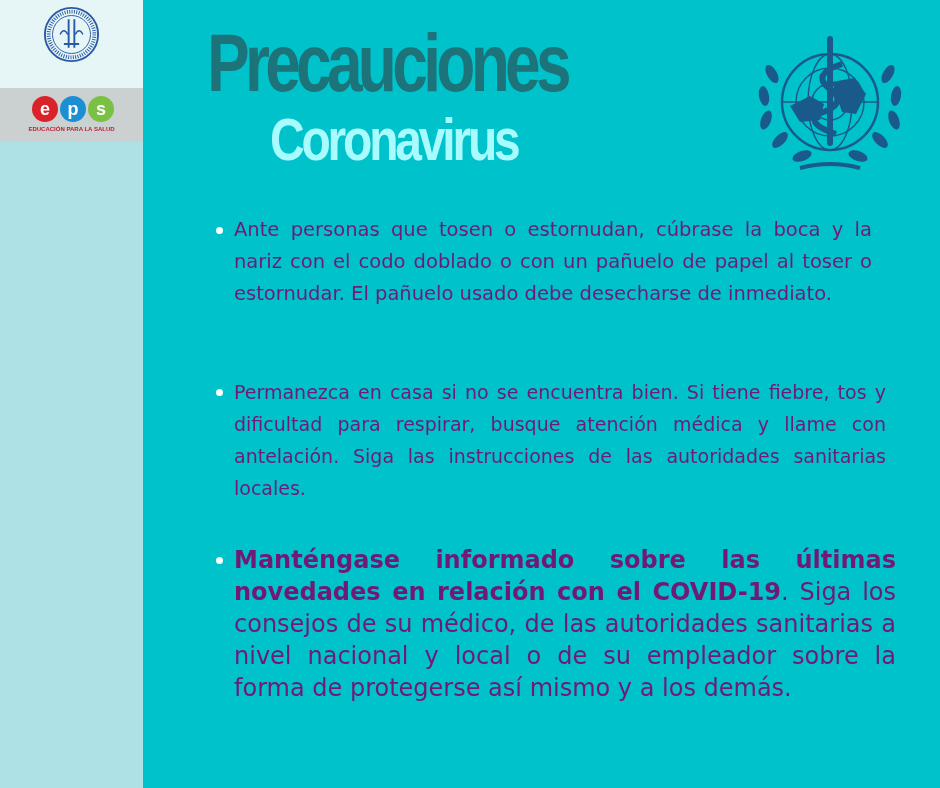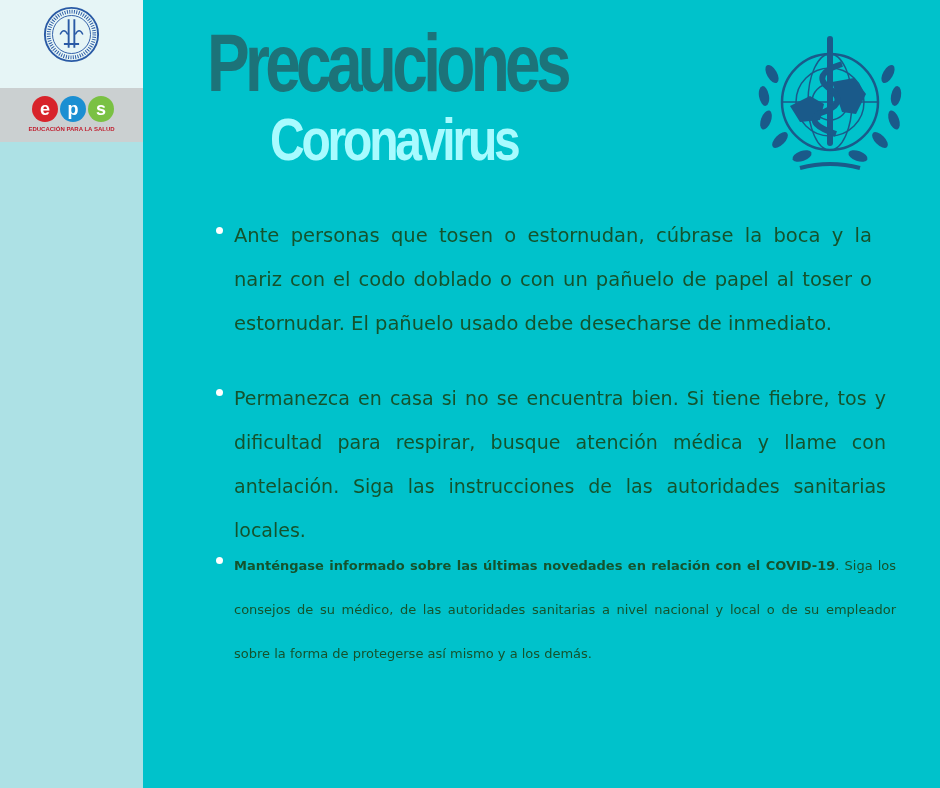--- a/index.html
+++ b/index.html
@@ -9,25 +9,25 @@
   .logo-top { position: absolute; left: 0; top: 0; width: 143px; height: 88px; background: #e6f5f6; }
   .seal { position: absolute; left: 43px; top: 6px; width: 57px; height: 57px; }
   .inc-label { position: absolute; left: 0; top: 68px; width: 143px; text-align: center; font-weight: bold; font-size: 11px; color: #1d4f9c; margin-top: 40px; }
   .logo-eps { position: absolute; left: 0; top: 88px; width: 143px; height: 54px; background: #cbd0d1; }
   .eps-row { position: absolute; left: 32px; top: 8px; display: flex; gap: 2px; }
   .eps-circ { width: 26px; height: 26px; border-radius: 50%; display: flex; align-items: center; justify-content: center; color: #fff; font-weight: bold; font-size: 18px; }
   .eps-sub { position: absolute; left: 0; top: 38px; width: 143px; text-align: center; font-size: 6px; color: #c02030; font-weight: bold; }
   .title1 { position: absolute; left: 207px; top: 22px; font-family: "Liberation Sans", sans-serif; font-weight: bold; font-size: 82px; color: #1c7379; letter-spacing: -6px; transform: scaleX(0.78); transform-origin: left top; line-height: 1; }
   .title2 { position: absolute; left: 270px; top: 110px; font-weight: bold; font-size: 60px; color: #a8fbff; letter-spacing: -4px; transform: scaleX(0.8); transform-origin: left top; line-height: 1; }
   .who { position: absolute; left: 750px; top: 34px; width: 160px; height: 145px; }
-  .bullet { position: absolute; color: #14532d; font-size: 20px; line-height: 44px; text-align: justify; font-family: "DejaVu Sans", sans-serif; }
+  .bullet { position: absolute; color: #701a75; font-size: 20px; line-height: 32px; text-align: justify; font-family: "DejaVu Sans", sans-serif; }
   .bullet::before { content: ""; position: absolute; left: -18px; top: 13px; width: 7px; height: 7px; border-radius: 50%; background: #fff; }
   .b1 { left: 234px; top: 214px; width: 638px; font-size: 19.5px; }
   .b2 { left: 234px; top: 376px; width: 652px; font-size: 19px; }
-  .b3 { left: 234px; top: 544px; width: 662px; font-size: 13px; }
+  .b3 { left: 234px; top: 544px; width: 662px; font-size: 24px; }
   .b1 span, .b2 span, .b3 span { }
   strong { font-weight: bold; }
 </style>
 </head>
 <body>
 
 <div class="sidebar">
   <div class="logo-top">
     <svg class="seal" viewBox="0 0 60 60">
       <circle cx="30" cy="30" r="28" fill="none" stroke="#2a5aa5" stroke-width="2"></circle>

